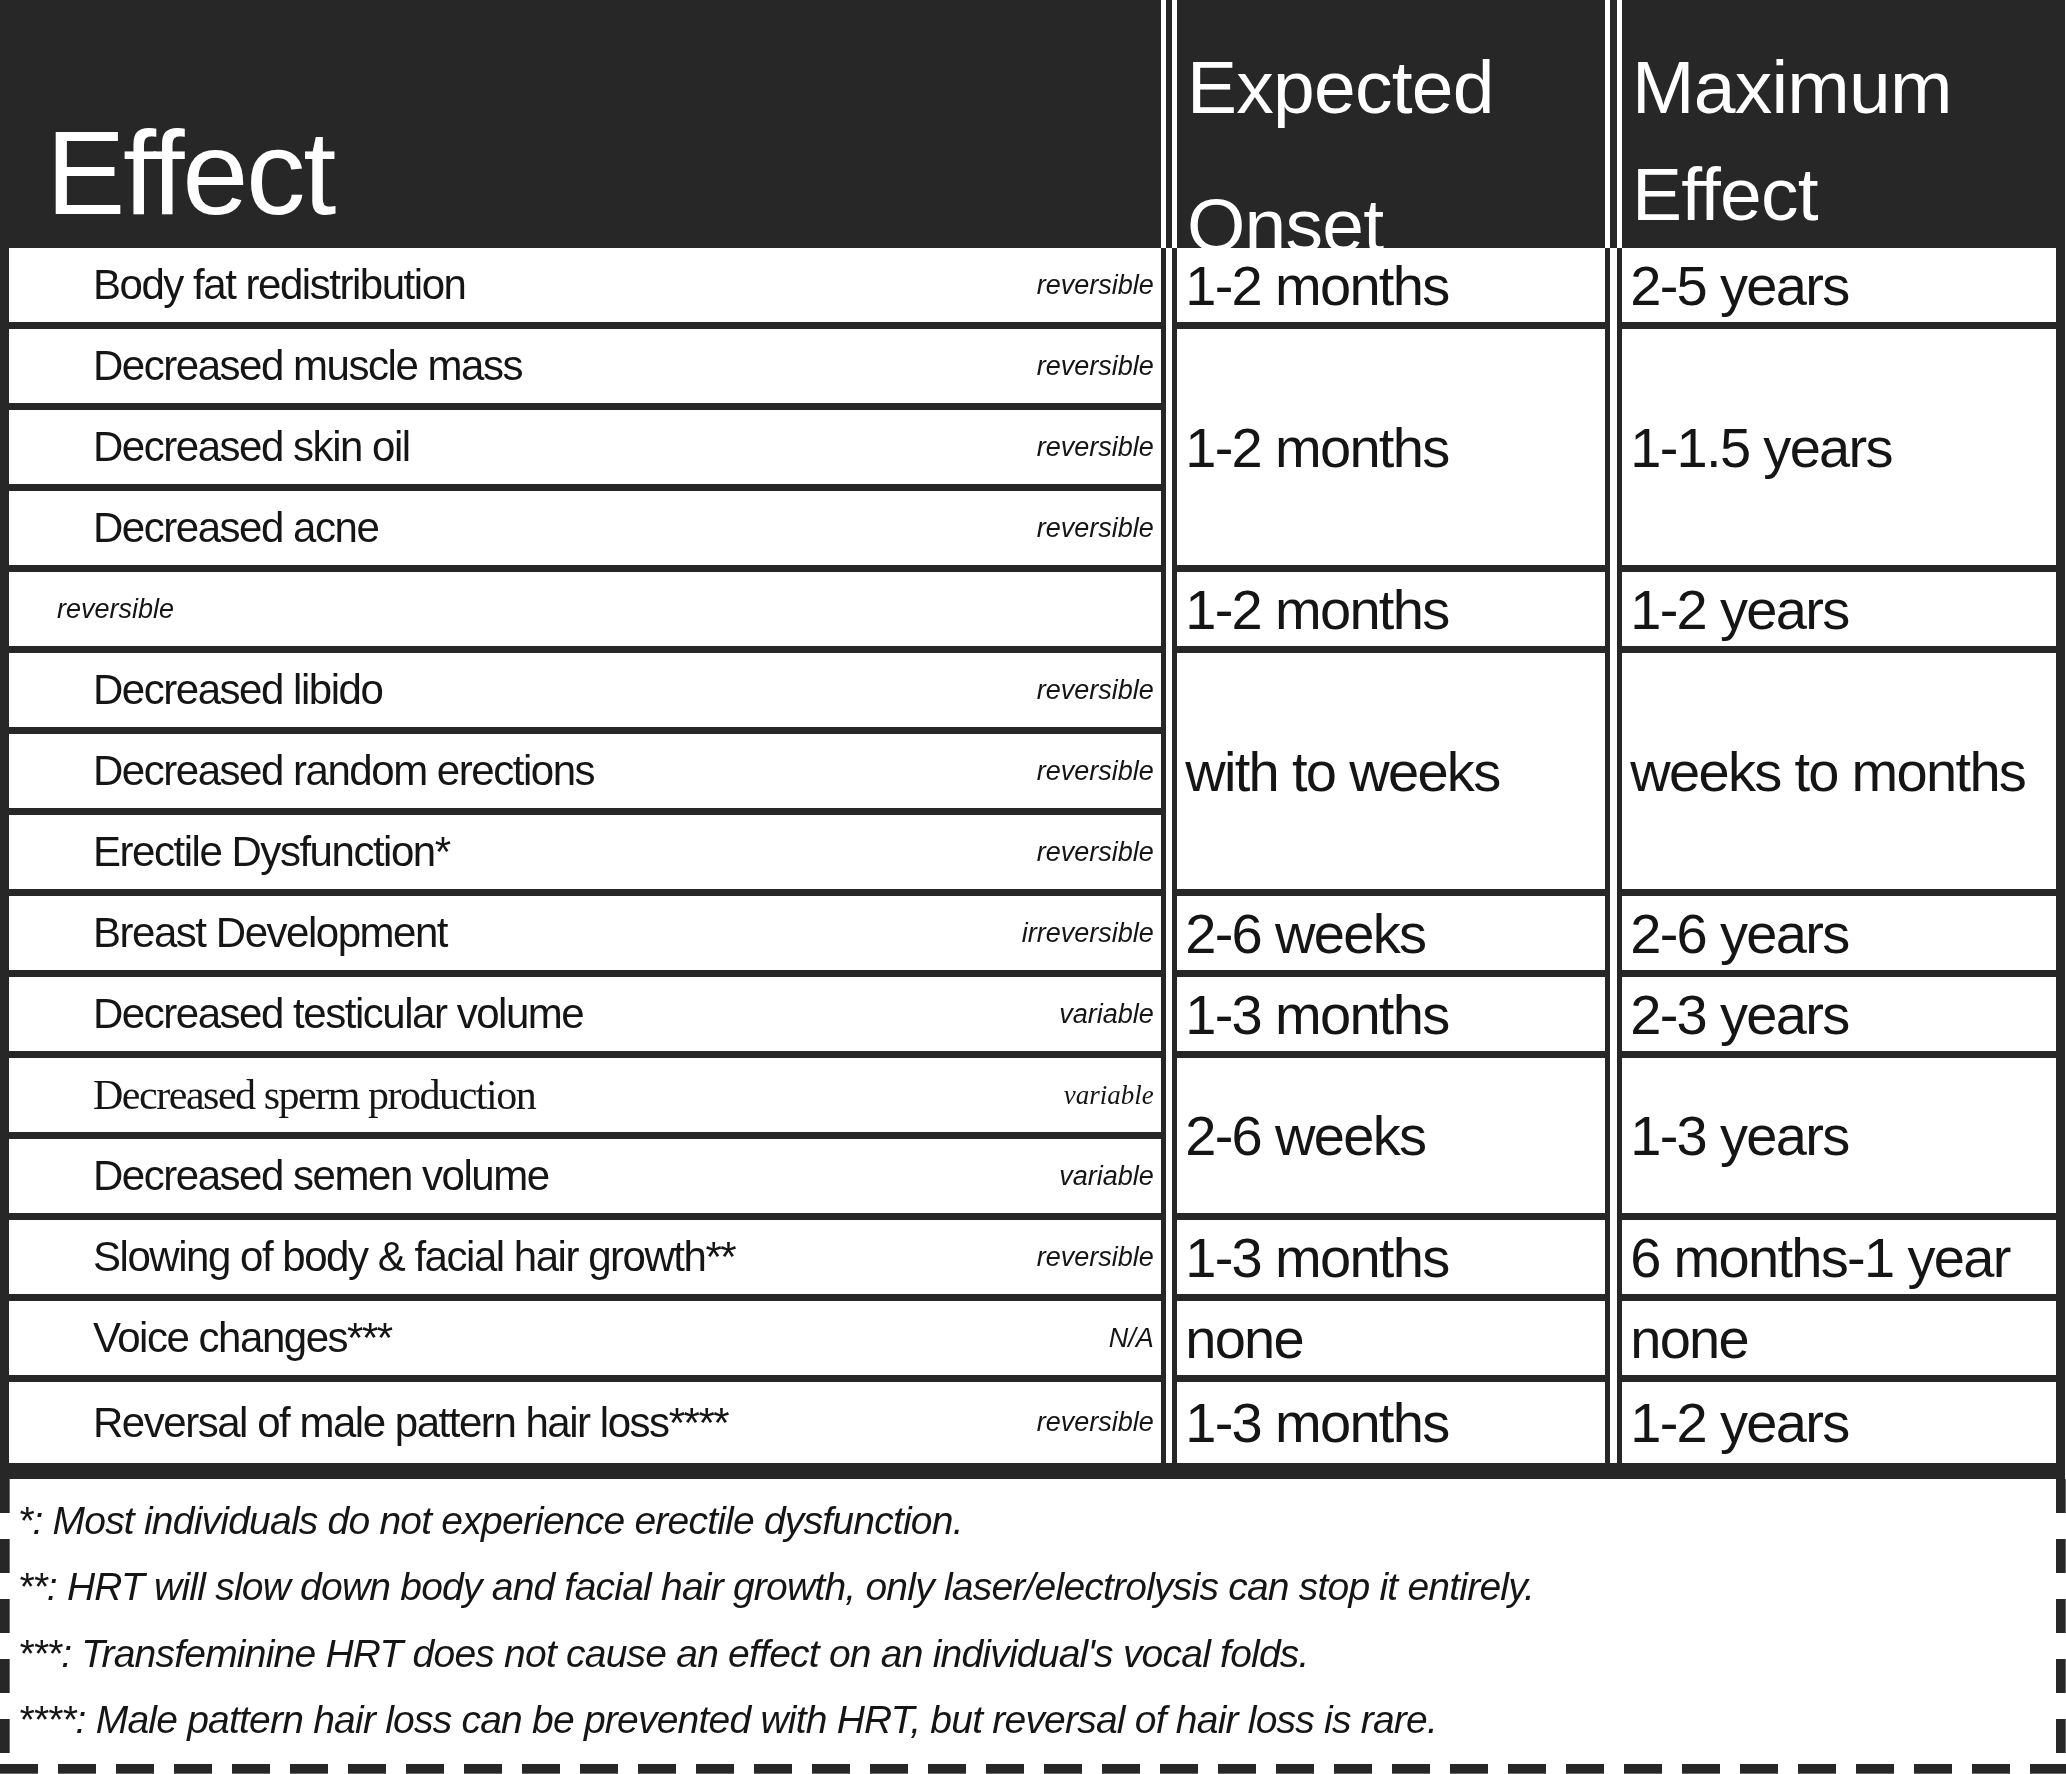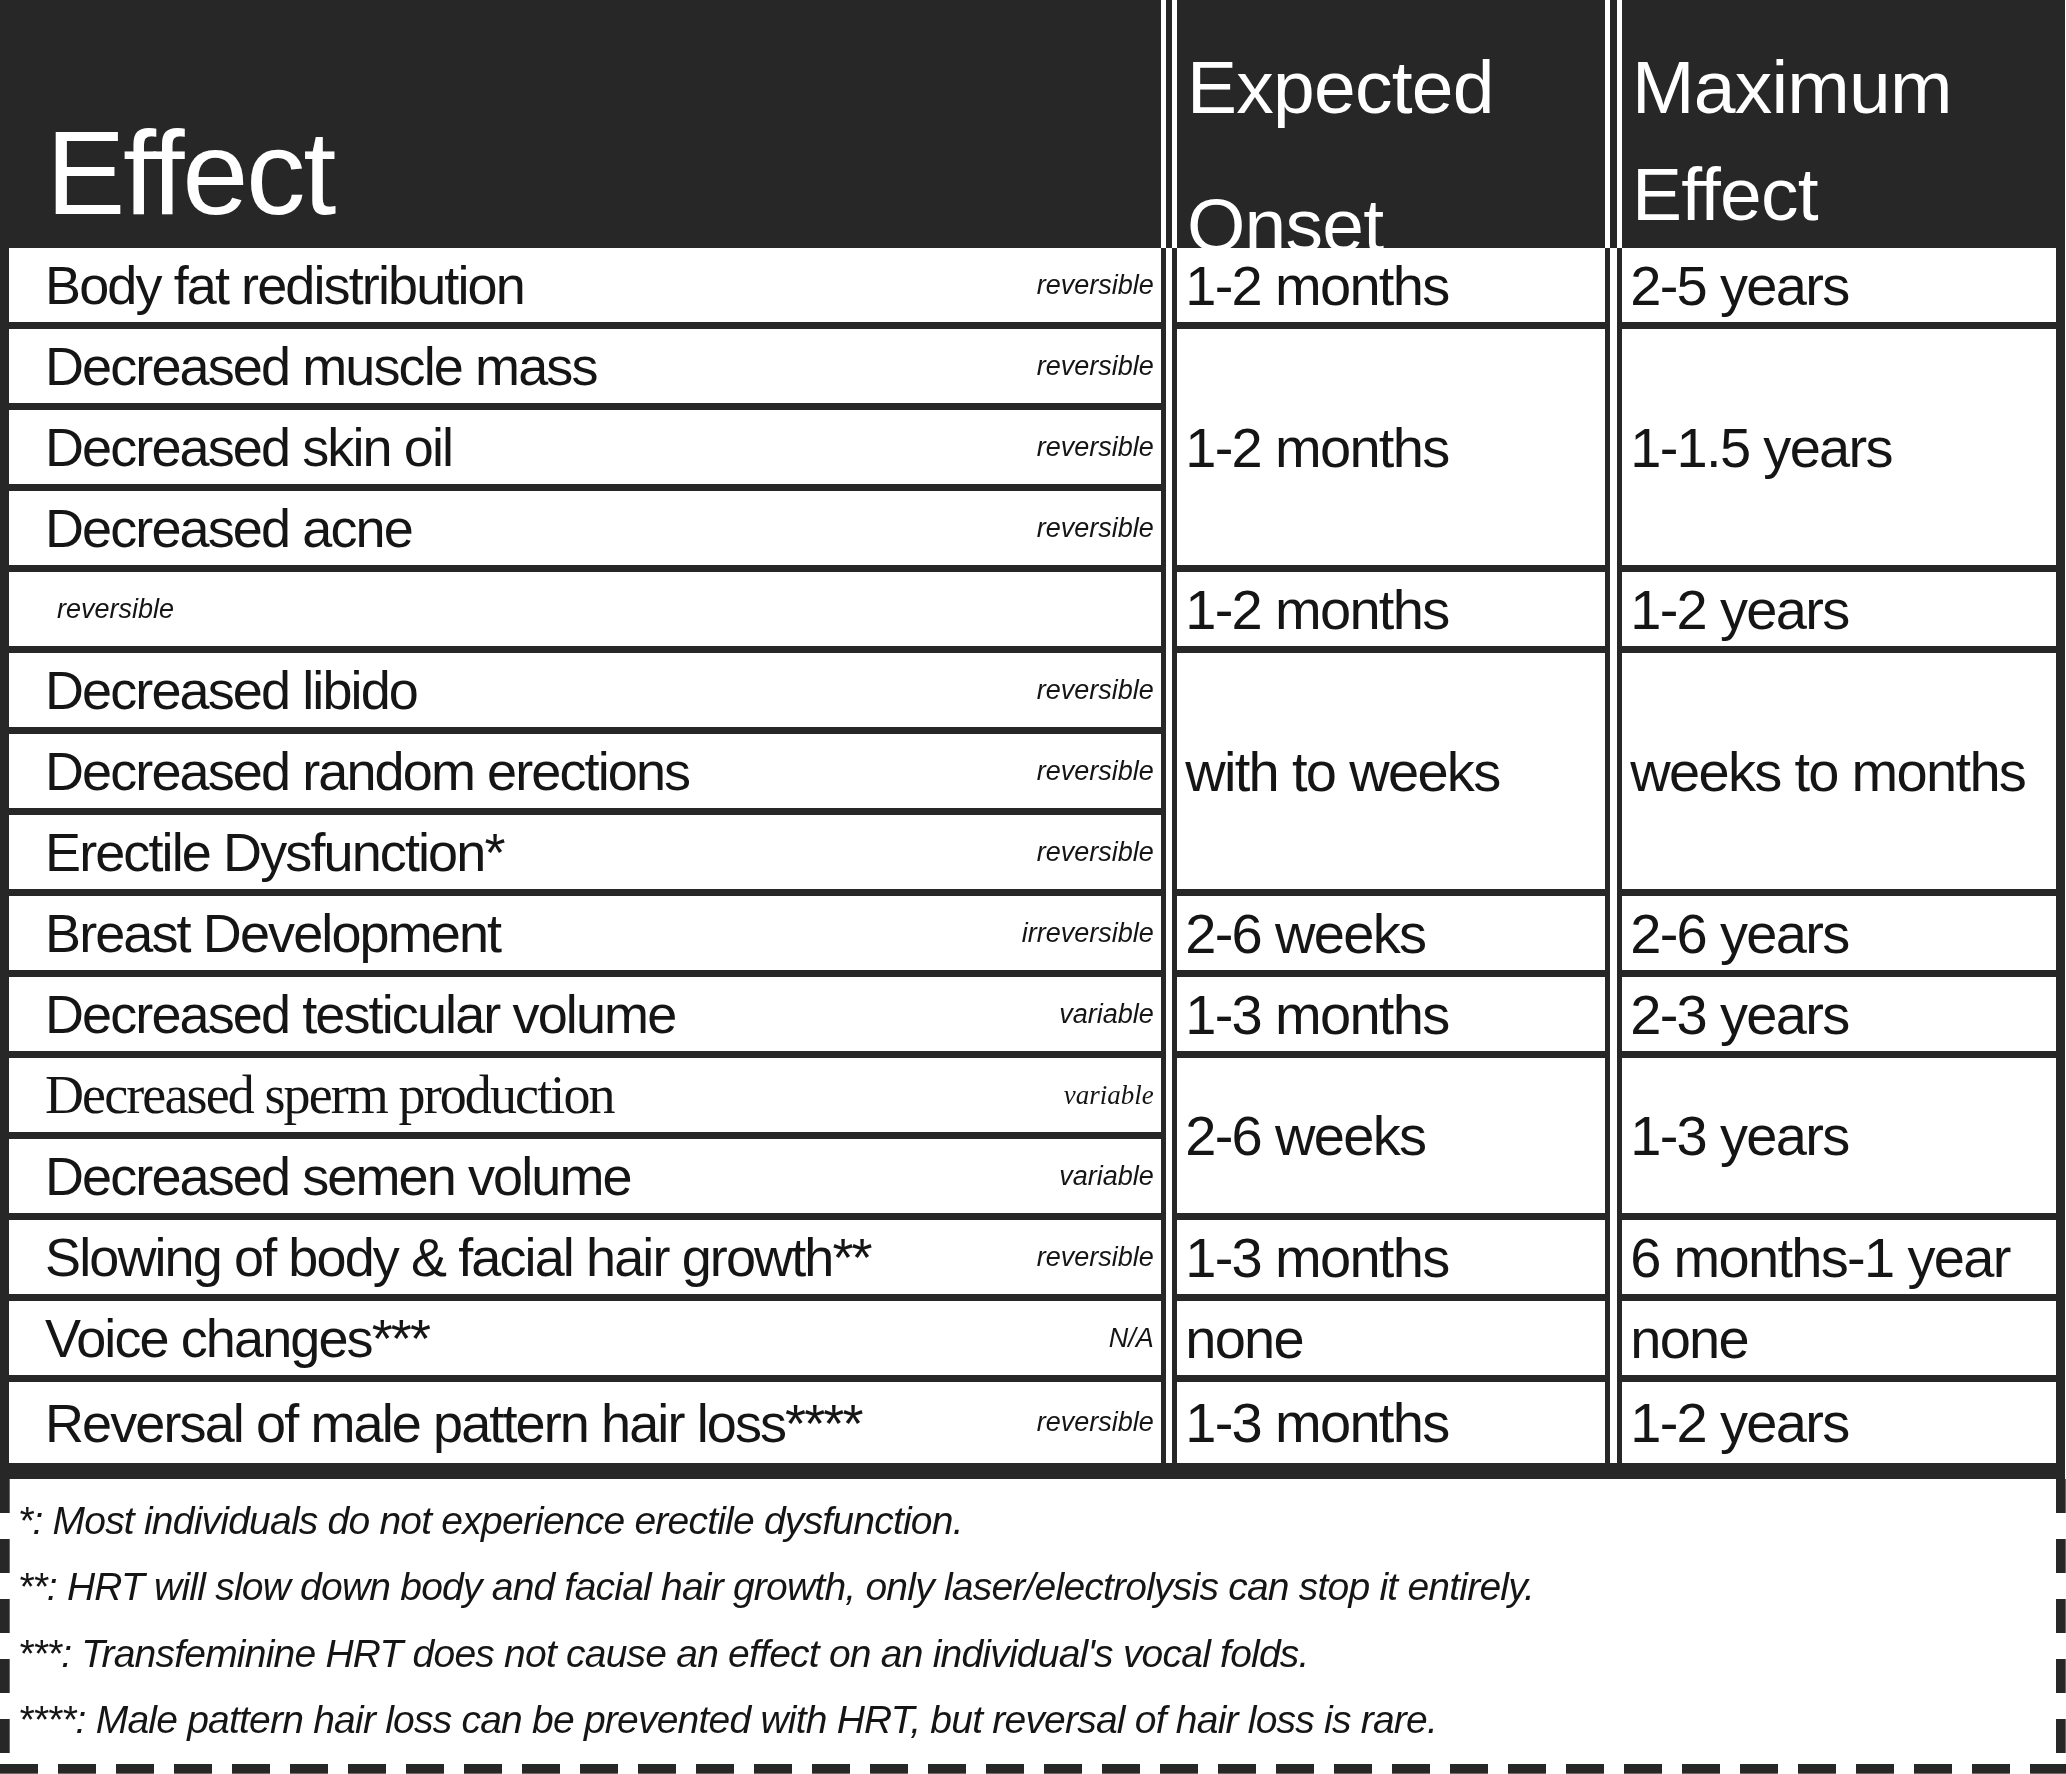--- a/index.html
+++ b/index.html
@@ -56,21 +56,21 @@
   
   .cell-effect{
     grid-column:1;background:var(--paper);
     border-left:9.7px solid var(--dark);
     border-bottom:7.9px solid var(--dark);
     display:flex;align-items:center;justify-content:space-between;
     padding-left:36px;padding-right:7.3px;
     white-space:nowrap;overflow:hidden;
   }
   .cell-effect .lbl{
-    font-size:54px;font-weight:300;letter-spacing:-0.035em;
+    font-size:42px;font-weight:300;letter-spacing:-0.035em;margin-left:48px;
   }
   .cell-effect .rev{
     font-size:27px;font-style:italic;font-weight:300;
     margin-left:12px;flex:0 0 auto;
   }
   
   .cell-val{
     background:var(--paper);
     border-bottom:7.9px solid var(--dark);
     display:flex;align-items:center;

